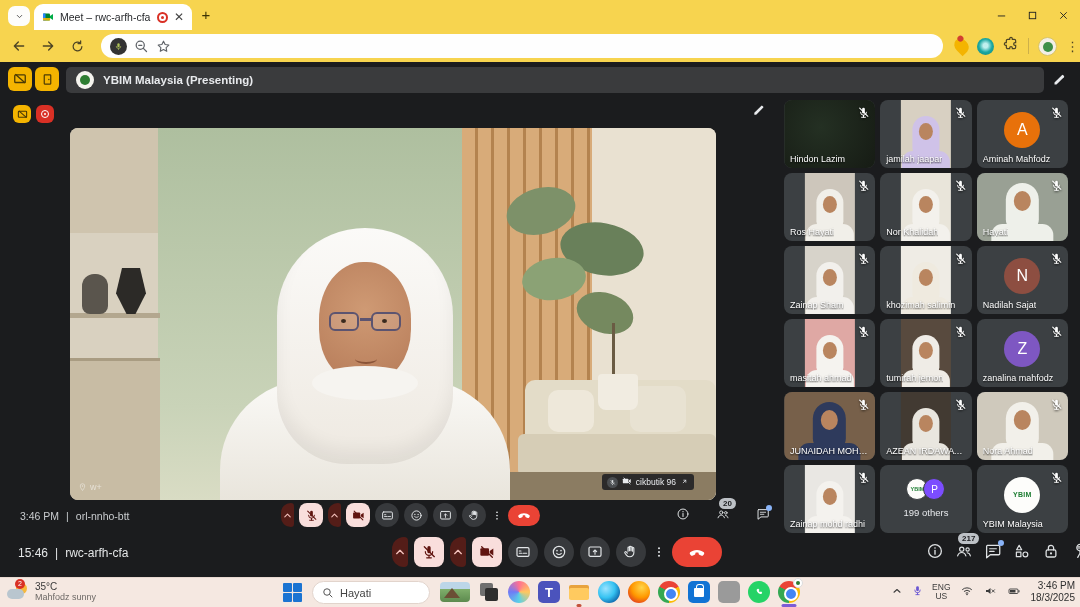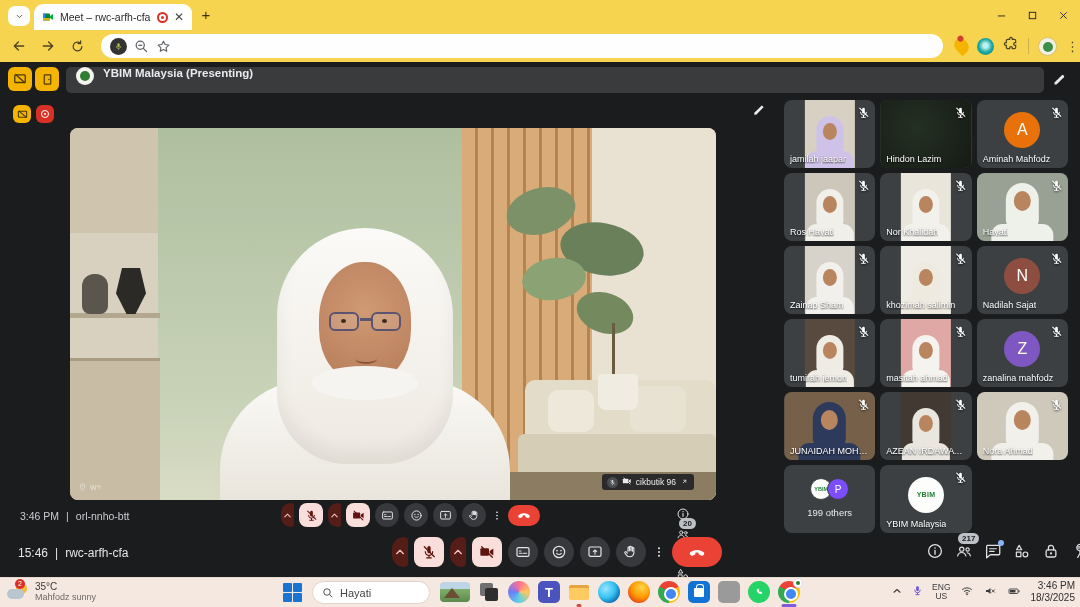--- a/index.html
+++ b/index.html
@@ -26,21 +26,21 @@
   .ext-pin{width:13px;height:16px;background:#f4b400;border-radius:50% 50% 50% 0;transform:rotate(-45deg);position:relative;}
   .ext-pin::after{content:"";position:absolute;right:-1px;top:-1px;width:6px;height:6px;background:#d23f31;border-radius:50%;}
   .ext-teal{width:17px;height:17px;border-radius:50%;background:radial-gradient(circle at 50% 45%,#bff0ee 18%,#1ba8a2 52%,#0e7f7b);}
   .vline{width:1px;height:16px;background:#cdb04a;}
   .prof{width:19px;height:19px;border-radius:50%;background:#f2efe6;border:1px solid #d8c468;position:relative;overflow:hidden;}
   .prof::after{content:"";position:absolute;left:4px;top:4px;width:10px;height:10px;border-radius:50%;background:#3d8f47;}
   .kebab{color:#4d4424;font-size:13px;letter-spacing:0;}
 
   
   .ybtn{position:absolute;background:#f4b400;border-radius:6px;display:flex;align-items:center;justify-content:center;color:#4a3a05;}
-  .banner{position:absolute;left:66px;top:67px;width:978px;height:26px;background:#3a3b3d;border-radius:5px;display:flex;align-items:flex-start;gap:9px;padding:0 10px;}
+  .banner{position:absolute;left:66px;top:67px;width:978px;height:26px;background:#3a3b3d;border-radius:5px;display:flex;align-items:center;gap:9px;padding:0 10px;}
   .banner-av{width:18px;height:18px;border-radius:50%;background:#f5f4ef;position:relative;flex:none;}
   .banner-av::after{content:"";position:absolute;left:4px;top:4px;width:10px;height:10px;border-radius:50%;background:#2e7d32;}
   .banner-txt{font-size:11.5px;font-weight:bold;color:#e8eaed;}
   .pen{position:absolute;color:#e8eaed;}
   .recbtn{position:absolute;left:36px;top:105px;width:18px;height:18px;border-radius:6px;background:#d93025;display:flex;align-items:center;justify-content:center;}
   .recbtn i{display:block;width:8px;height:8px;border:1.5px solid #fff;border-radius:50%;position:relative;}
   .recbtn i::after{content:"";position:absolute;left:1.5px;top:1.5px;width:2px;height:2px;background:#fff;border-radius:50%;}
 
   
   .stage{position:absolute;left:70px;top:128px;width:646px;height:372px;border-radius:8px;overflow:hidden;background:#d9d1c0;}
@@ -93,21 +93,21 @@
   .bar-outer .pink,.bar-outer .dark{width:30px;}
   .bar-outer .maroon-left{width:16px;border-radius:15px 5px 5px 15px;}
   .bar-outer .bare{width:14px;}
   .bar-outer .red{width:50px;}
   .bar-outer svg{width:16px;height:16px;}
   .bar-outer .red svg{width:20px;height:20px;}
   .meettime{position:absolute;color:#c9cccf;display:flex;gap:7px;align-items:center;}
   .mt-inner{left:20px;top:510px;font-size:10.5px;}
   .mt-outer{left:18px;top:546px;font-size:12px;color:#e3e5e6;}
   .panel{position:absolute;display:flex;align-items:center;}
-  .panel-inner{left:676px;top:507px;gap:6px;flex-direction:column;}
+  .panel-inner{left:676px;top:507px;gap:26px;}
   .panel-outer{left:926px;top:542px;gap:11px;}
   .picon{position:relative;color:#dfe2e4;display:flex;}
   .panel-inner svg{width:14px;height:14px;}
   .panel-outer svg{width:18px;height:18px;}
   .badge{position:absolute;top:-9px;left:3px;background:#bdc1c6;color:#202124;font-size:8px;font-weight:bold;border-radius:8px;padding:0 4px;line-height:11px;}
   .bluedot{position:absolute;top:-2px;right:-2px;width:6px;height:6px;border-radius:50%;background:#8ab4f8;}
 
   
   .tiles{position:absolute;left:784px;top:100px;width:284px;display:grid;grid-template-columns:repeat(3,1fr);gap:5px;grid-auto-rows:68px;}
   .tile{position:relative;background:#3c4043;border-radius:8px;overflow:hidden;}
@@ -448,45 +448,45 @@
       <div class="picon">
         <svg viewBox="0 0 24 24">
           <circle cx="12" cy="7.5" r="4.2" fill="none" stroke="currentColor" stroke-linecap="round" stroke-linejoin="round" stroke-width="1.7"></circle>
           <path d="M8.6 6h6.8M8.6 7.5h6.8M8.9 9h6.2" stroke="currentColor" stroke-width="1"></path>
           <path d="M12 11.7V15M12 15l-3 5.5M12 15l3 5.5" fill="none" stroke="currentColor" stroke-linecap="round" stroke-linejoin="round" stroke-width="1.6"></path>
         </svg>
       </div>
     </div>
 
   <div class="tiles" id="tiles">
-      <div class="tile">
-        <div class="strip" style="background:#d8d0c2">
-          <div class="fig">
-            <div class="f-sh" style="background:#cfc2e8"></div>
-            <div class="f-hood" style="background:#cfc2e8"></div>
-            <div class="f-face"></div>
-          </div>
-        </div>
-        <div class="tname">jamilah jaapar</div>
-        <span class="tmute"><svg viewBox="0 0 24 24">
-            <rect x="9.5" y="3" width="5" height="11" rx="2.5" fill="currentColor"></rect>
-            <path d="M6.5 11.5a5.5 5.5 0 0 0 11 0M12 17v3.5M8.5 20.8h7" fill="none" stroke="currentColor" stroke-linecap="round" stroke-linejoin="round" stroke-width="1.8"></path>
-            <path d="M5 4l15 15" stroke="currentColor" stroke-width="2" stroke-linecap="round"></path>
-          </svg></span>
-      </div>
       <div class="tile fill-dark">
         <div class="strip" style="background:radial-gradient(circle at 40% 40%, #243023, #161b14)"></div>
         <div class="tname">Hindon Lazim</div>
         <span class="tmute"><svg viewBox="0 0 24 24">
             <rect x="9.5" y="3" width="5" height="11" rx="2.5" fill="currentColor"></rect>
             <path d="M6.5 11.5a5.5 5.5 0 0 0 11 0M12 17v3.5M8.5 20.8h7" fill="none" stroke="currentColor" stroke-linecap="round" stroke-linejoin="round" stroke-width="1.8"></path>
             <path d="M5 4l15 15" stroke="currentColor" stroke-width="2" stroke-linecap="round"></path>
           </svg></span>
       </div>
       <div class="tile">
+        <div class="strip" style="background:#d8d0c2">
+          <div class="fig">
+            <div class="f-sh" style="background:#cfc2e8"></div>
+            <div class="f-hood" style="background:#cfc2e8"></div>
+            <div class="f-face"></div>
+          </div>
+        </div>
+        <div class="tname">jamilah jaapar</div>
+        <span class="tmute"><svg viewBox="0 0 24 24">
+            <rect x="9.5" y="3" width="5" height="11" rx="2.5" fill="currentColor"></rect>
+            <path d="M6.5 11.5a5.5 5.5 0 0 0 11 0M12 17v3.5M8.5 20.8h7" fill="none" stroke="currentColor" stroke-linecap="round" stroke-linejoin="round" stroke-width="1.8"></path>
+            <path d="M5 4l15 15" stroke="currentColor" stroke-width="2" stroke-linecap="round"></path>
+          </svg></span>
+      </div>
+      <div class="tile">
         <div class="acirc" style="background:#e8710a">A</div>
         <div class="tname">Aminah Mahfodz</div>
         <span class="tmute"><svg viewBox="0 0 24 24">
             <rect x="9.5" y="3" width="5" height="11" rx="2.5" fill="currentColor"></rect>
             <path d="M6.5 11.5a5.5 5.5 0 0 0 11 0M12 17v3.5M8.5 20.8h7" fill="none" stroke="currentColor" stroke-linecap="round" stroke-linejoin="round" stroke-width="1.8"></path>
             <path d="M5 4l15 15" stroke="currentColor" stroke-width="2" stroke-linecap="round"></path>
           </svg></span>
       </div>
       <div class="tile">
         <div class="strip" style="background:#cdc6bb">
@@ -566,50 +566,50 @@
       <div class="tile">
         <div class="acirc" style="background:#8d4e41">N</div>
         <div class="tname">Nadilah Sajat</div>
         <span class="tmute"><svg viewBox="0 0 24 24">
             <rect x="9.5" y="3" width="5" height="11" rx="2.5" fill="currentColor"></rect>
             <path d="M6.5 11.5a5.5 5.5 0 0 0 11 0M12 17v3.5M8.5 20.8h7" fill="none" stroke="currentColor" stroke-linecap="round" stroke-linejoin="round" stroke-width="1.8"></path>
             <path d="M5 4l15 15" stroke="currentColor" stroke-width="2" stroke-linecap="round"></path>
           </svg></span>
       </div>
       <div class="tile">
+        <div class="strip" style="background:#dfa8a4">
+          <div class="fig">
+            <div class="f-sh" style="background:#f5f3ef"></div>
+            <div class="f-hood" style="background:#f5f3ef"></div>
+            <div class="f-face"></div>
+          </div>
+        </div>
+        <div class="tname">masitah ahmad</div>
+        <span class="tmute"><svg viewBox="0 0 24 24">
+            <rect x="9.5" y="3" width="5" height="11" rx="2.5" fill="currentColor"></rect>
+            <path d="M6.5 11.5a5.5 5.5 0 0 0 11 0M12 17v3.5M8.5 20.8h7" fill="none" stroke="currentColor" stroke-linecap="round" stroke-linejoin="round" stroke-width="1.8"></path>
+            <path d="M5 4l15 15" stroke="currentColor" stroke-width="2" stroke-linecap="round"></path>
+          </svg></span>
+      </div>
+      <div class="tile">
         <div class="strip" style="background:#584a3e">
           <div class="fig">
             <div class="f-sh" style="background:#efece6"></div>
             <div class="f-hood" style="background:#efece6"></div>
             <div class="f-face"></div>
           </div>
         </div>
         <div class="tname">tumirah jemon</div>
         <span class="tmute"><svg viewBox="0 0 24 24">
             <rect x="9.5" y="3" width="5" height="11" rx="2.5" fill="currentColor"></rect>
             <path d="M6.5 11.5a5.5 5.5 0 0 0 11 0M12 17v3.5M8.5 20.8h7" fill="none" stroke="currentColor" stroke-linecap="round" stroke-linejoin="round" stroke-width="1.8"></path>
             <path d="M5 4l15 15" stroke="currentColor" stroke-width="2" stroke-linecap="round"></path>
           </svg></span>
       </div>
       <div class="tile">
-        <div class="strip" style="background:#dfa8a4">
-          <div class="fig">
-            <div class="f-sh" style="background:#f5f3ef"></div>
-            <div class="f-hood" style="background:#f5f3ef"></div>
-            <div class="f-face"></div>
-          </div>
-        </div>
-        <div class="tname">masitah ahmad</div>
-        <span class="tmute"><svg viewBox="0 0 24 24">
-            <rect x="9.5" y="3" width="5" height="11" rx="2.5" fill="currentColor"></rect>
-            <path d="M6.5 11.5a5.5 5.5 0 0 0 11 0M12 17v3.5M8.5 20.8h7" fill="none" stroke="currentColor" stroke-linecap="round" stroke-linejoin="round" stroke-width="1.8"></path>
-            <path d="M5 4l15 15" stroke="currentColor" stroke-width="2" stroke-linecap="round"></path>
-          </svg></span>
-      </div>
-      <div class="tile">
         <div class="acirc" style="background:#7e57c2">Z</div>
         <div class="tname">zanalina mahfodz</div>
         <span class="tmute"><svg viewBox="0 0 24 24">
             <rect x="9.5" y="3" width="5" height="11" rx="2.5" fill="currentColor"></rect>
             <path d="M6.5 11.5a5.5 5.5 0 0 0 11 0M12 17v3.5M8.5 20.8h7" fill="none" stroke="currentColor" stroke-linecap="round" stroke-linejoin="round" stroke-width="1.8"></path>
             <path d="M5 4l15 15" stroke="currentColor" stroke-width="2" stroke-linecap="round"></path>
           </svg></span>
       </div>
       <div class="tile fill">
         <div class="strip" style="background:#77604a">
@@ -643,20 +643,35 @@
       </div>
       <div class="tile fill">
         <div class="strip" style="background:#cfc9bc">
           <div class="fig">
             <div class="f-sh" style="background:#f2f0ea"></div>
             <div class="f-hood" style="background:#f2f0ea"></div>
             <div class="f-face"></div>
           </div>
         </div>
         <div class="tname">Nora Ahmad</div>
+        <span class="tmute"><svg viewBox="0 0 24 24">
+            <rect x="9.5" y="3" width="5" height="11" rx="2.5" fill="currentColor"></rect>
+            <path d="M6.5 11.5a5.5 5.5 0 0 0 11 0M12 17v3.5M8.5 20.8h7" fill="none" stroke="currentColor" stroke-linecap="round" stroke-linejoin="round" stroke-width="1.8"></path>
+            <path d="M5 4l15 15" stroke="currentColor" stroke-width="2" stroke-linecap="round"></path>
+          </svg></span>
+      </div>
+      <div class="tile">
+        <div class="strip" style="background:#e9e7e3">
+          <div class="fig">
+            <div class="f-sh" style="background:#f4f2ee"></div>
+            <div class="f-hood" style="background:#f4f2ee"></div>
+            <div class="f-face"></div>
+          </div>
+        </div>
+        <div class="tname">Zainap mohd radhi</div>
         <span class="tmute"><svg viewBox="0 0 24 24">
             <rect x="9.5" y="3" width="5" height="11" rx="2.5" fill="currentColor"></rect>
             <path d="M6.5 11.5a5.5 5.5 0 0 0 11 0M12 17v3.5M8.5 20.8h7" fill="none" stroke="currentColor" stroke-linecap="round" stroke-linejoin="round" stroke-width="1.8"></path>
             <path d="M5 4l15 15" stroke="currentColor" stroke-width="2" stroke-linecap="round"></path>
           </svg></span>
       </div>
       <div class="tile">
         <div class="others-row">
           <span class="mini logomini">YBIM</span>
           <span class="mini" style="background:#7c4dff;margin-left:-5px;">P</span>

